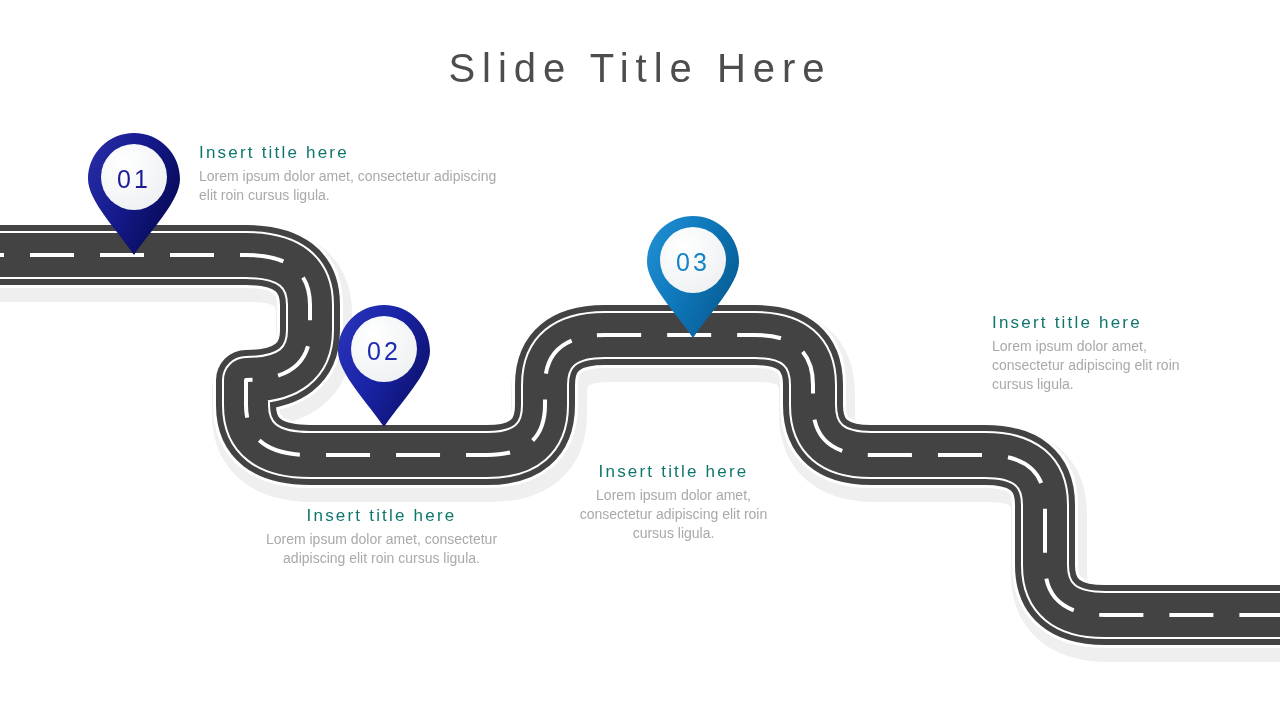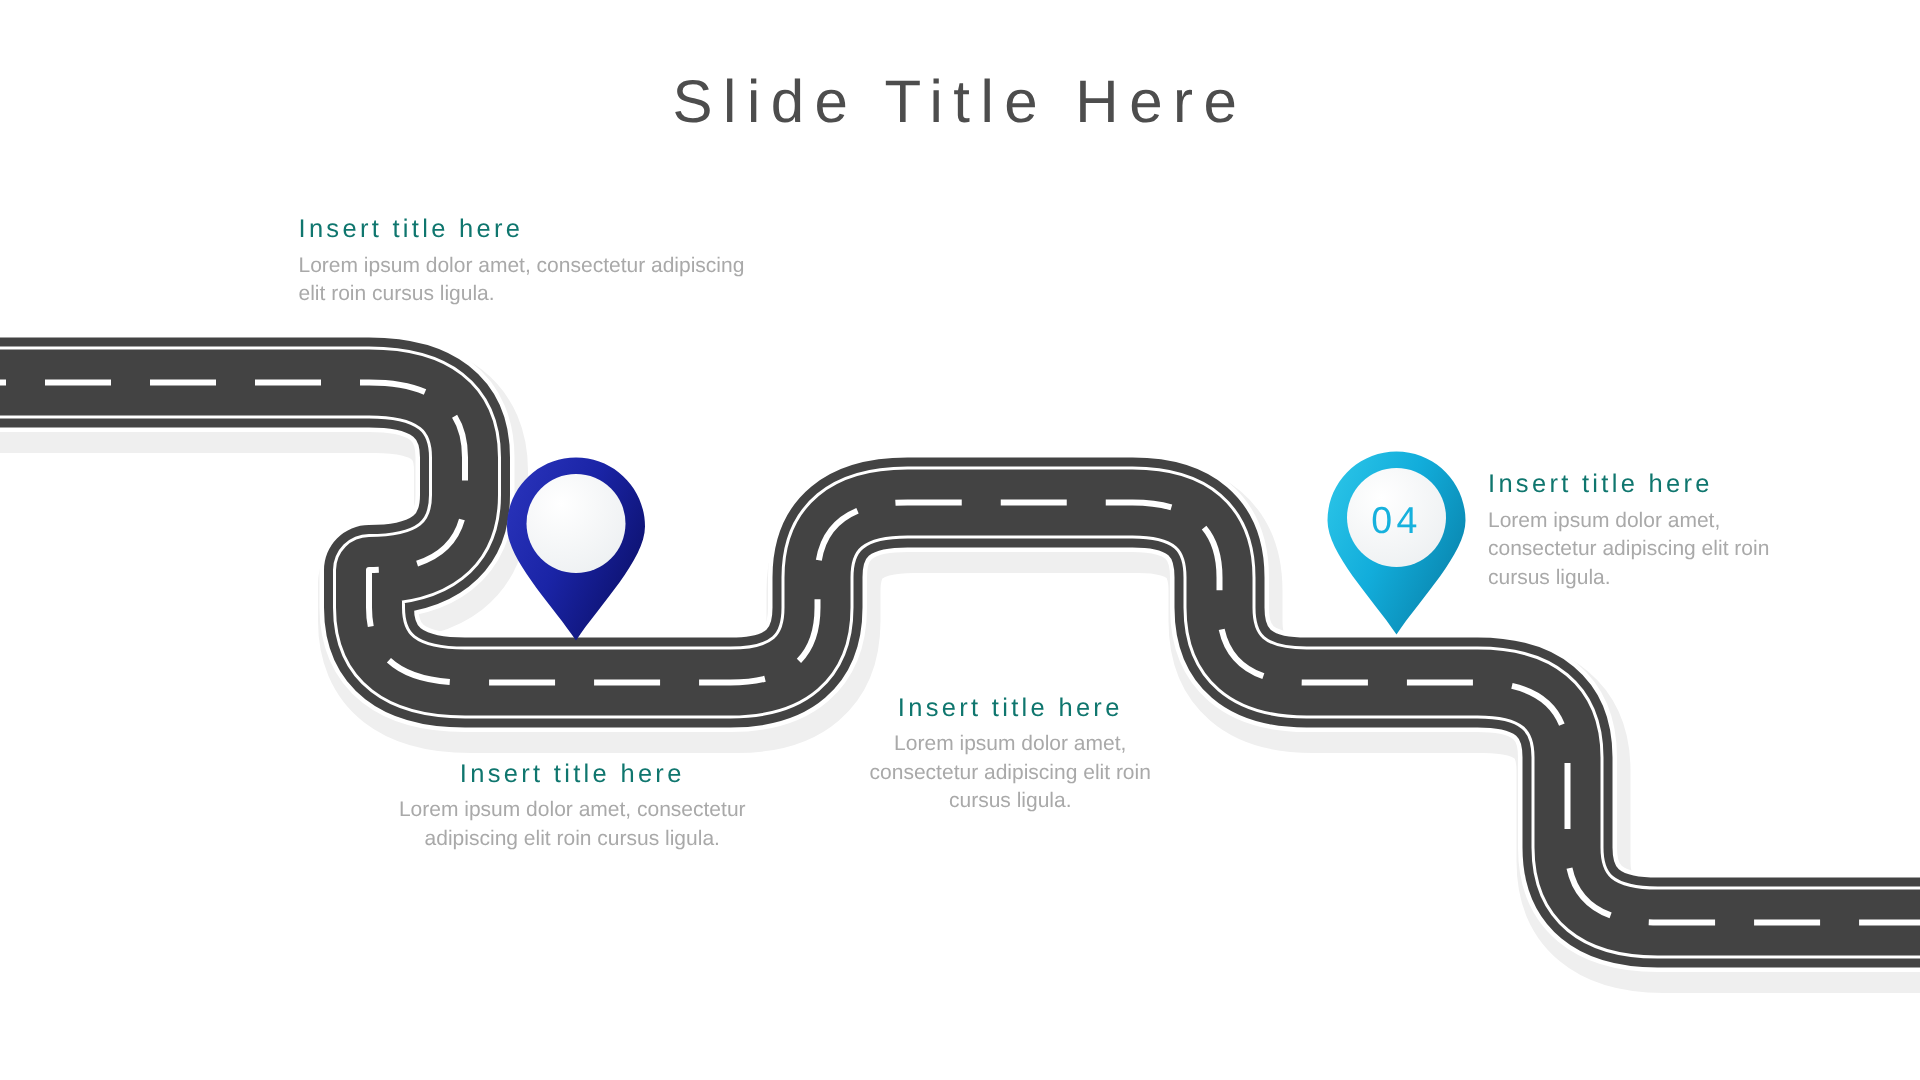--- a/index.html
+++ b/index.html
@@ -118,58 +118,77 @@
 
       <use href="#roadpath" stroke="#ffffff" stroke-width="48" stroke-linecap="butt" stroke-linejoin="round" fill="none"></use>
       <use href="#roadpath" stroke="#434343" stroke-width="44" stroke-linecap="butt" stroke-linejoin="round" fill="none"></use>
 
       <use href="#roadpath" stroke="#ffffff" stroke-width="4" stroke-linecap="butt" stroke-linejoin="round" stroke-dasharray="44 26" fill="none"></use>
     </g>
   </svg>
 
   <div class="slide-title">Slide Title Here</div>
 
+  <div class="pin" id="pin-01">
+    <svg viewBox="0 0 92 122" xmlns="http://www.w3.org/2000/svg">
+      <defs>
+        <linearGradient id="g01" x1="0" y1="0" x2="1" y2="0.6">
+          <stop offset="0%" stop-color="#2a2fa8"></stop>
+          <stop offset="52%" stop-color="#141a8c"></stop>
+          <stop offset="100%" stop-color="#080a55"></stop>
+        </linearGradient>
+        <radialGradient id="c01" cx="0.35" cy="0.3" r="0.85">
+          <stop offset="0%" stop-color="#ffffff"></stop>
+          <stop offset="100%" stop-color="#eceff1"></stop>
+        </radialGradient>
+      </defs>
+      <path d="M46,0 C20.6,0 0,20.6 0,46 C0,68 30,98 46,122 C62,98 92,68 92,46 C92,20.6 71.4,0 46,0 Z" fill="url(#g01)"></path>
+      <circle cx="46" cy="44" r="33" fill="url(#c01)"></circle>
+    </svg>
+    <div class="pin-num" style="color:#1a1f96">01</div>
+  </div>
 
   <div class="pin" id="pin-02">
     <svg viewBox="0 0 92 122" xmlns="http://www.w3.org/2000/svg">
       <defs>
         <linearGradient id="g02" x1="0" y1="0" x2="1" y2="0.6">
           <stop offset="0%" stop-color="#2b35bd"></stop>
           <stop offset="52%" stop-color="#1a24a6"></stop>
           <stop offset="100%" stop-color="#0d1270"></stop>
         </linearGradient>
         <radialGradient id="c02" cx="0.35" cy="0.3" r="0.85">
           <stop offset="0%" stop-color="#ffffff"></stop>
           <stop offset="100%" stop-color="#eceff1"></stop>
         </radialGradient>
       </defs>
       <path d="M46,0 C20.6,0 0,20.6 0,46 C0,68 30,98 46,122 C62,98 92,68 92,46 C92,20.6 71.4,0 46,0 Z" fill="url(#g02)"></path>
       <circle cx="46" cy="44" r="33" fill="url(#c02)"></circle>
     </svg>
-  </div>
-
-
-  <div class="pin" id="pin-04">
+    <div class="pin-num" style="color:#1f2bb0">02</div>
+  </div>
+
+  <div class="pin" id="pin-03">
     <svg viewBox="0 0 92 122" xmlns="http://www.w3.org/2000/svg">
       <defs>
-        <linearGradient id="g04" x1="0" y1="0" x2="1" y2="0.6">
-          <stop offset="0%" stop-color="#2ec7e9"></stop>
-          <stop offset="52%" stop-color="#12addb"></stop>
-          <stop offset="100%" stop-color="#0a87b0"></stop>
+        <linearGradient id="g03" x1="0" y1="0" x2="1" y2="0.6">
+          <stop offset="0%" stop-color="#2391d6"></stop>
+          <stop offset="52%" stop-color="#0f78bb"></stop>
+          <stop offset="100%" stop-color="#075d94"></stop>
         </linearGradient>
-        <radialGradient id="c04" cx="0.35" cy="0.3" r="0.85">
+        <radialGradient id="c03" cx="0.35" cy="0.3" r="0.85">
           <stop offset="0%" stop-color="#ffffff"></stop>
           <stop offset="100%" stop-color="#eceff1"></stop>
         </radialGradient>
       </defs>
-      <path d="M46,0 C20.6,0 0,20.6 0,46 C0,68 30,98 46,122 C62,98 92,68 92,46 C92,20.6 71.4,0 46,0 Z" fill="url(#g04)"></path>
-      <circle cx="46" cy="44" r="33" fill="url(#c04)"></circle>
+      <path d="M46,0 C20.6,0 0,20.6 0,46 C0,68 30,98 46,122 C62,98 92,68 92,46 C92,20.6 71.4,0 46,0 Z" fill="url(#g03)"></path>
+      <circle cx="46" cy="44" r="33" fill="url(#c03)"></circle>
     </svg>
-    <div class="pin-num" style="color:#16b1dd">04</div>
-  </div>
+    <div class="pin-num" style="color:#1583c9">03</div>
+  </div>
+
 
   <div class="block left" id="block-01">
     <div class="b-title">Insert title here</div>
     <div class="b-body">Lorem ipsum dolor amet, consectetur adipiscing elit roin cursus ligula.</div>
   </div>
 
   <div class="block center" id="block-02">
     <div class="b-title">Insert title here</div>
     <div class="b-body">Lorem ipsum dolor amet, consectetur adipiscing elit roin cursus ligula.</div>
   </div>

